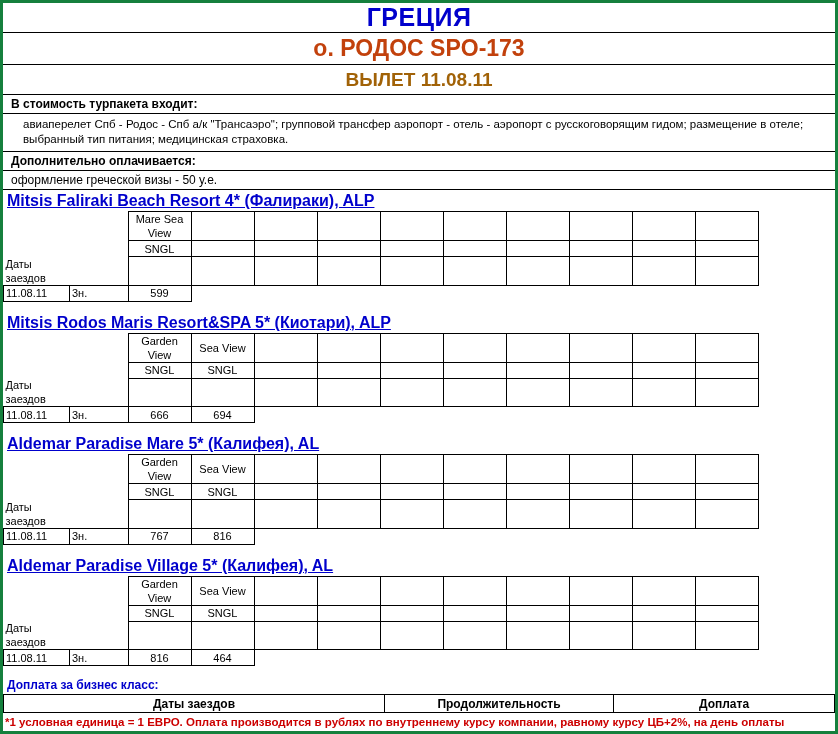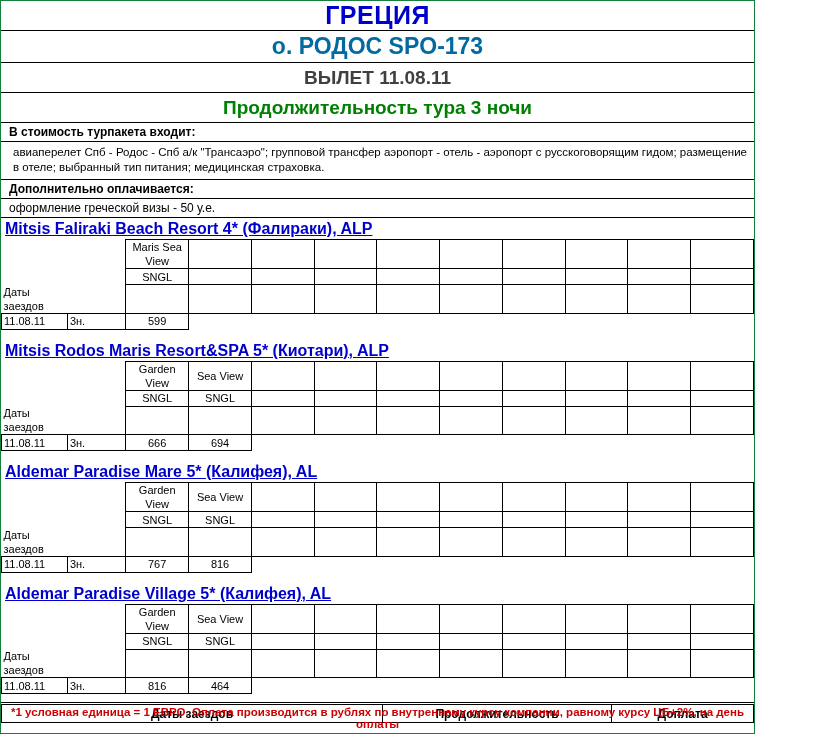--- a/index.html
+++ b/index.html
@@ -9,24 +9,24 @@
   }
   body {
     width: 838px;
     height: 734px;
     font-family: "Liberation Sans", sans-serif;
     font-size: 12px;
     color: #000000;
     overflow: hidden;
   }
   .sheet {
-    width: 755px;
+    width: 838px;
     height: 734px;
     box-sizing: border-box;
-    border: 1px solid #15803d;
+    border: 3px solid #15803d;
     position: relative;
   }
   table.grid {
     border-collapse: collapse;
     width: 100%;
     table-layout: fixed;
   }
   td {
     padding: 0;
     vertical-align: middle;
@@ -37,27 +37,27 @@
     border-bottom: 1px solid #000000;
   }
   .t1 {
     color: #0000cc;
     font-size: 25px;
     height: 29px;
     line-height: 29px;
     letter-spacing: 0.5px;
   }
   .t2 {
-    color: #0369a1;
+    color: #c2410c;
     font-size: 23px;
     height: 31px;
     line-height: 31px;
   }
   .t3 {
-    color: #404040;
+    color: #a16207;
     font-size: 19px;
     height: 29px;
     line-height: 29px;
   }
   .t4 {
     color: #008000;
     font-size: 19px;
     height: 29px;
     line-height: 29px;
   }
@@ -65,21 +65,21 @@
     border-bottom: 1px solid #000000;
     font-size: 12px;
     padding: 2px 8px;
   }
   .band-bold {
     font-weight: bold;
   }
   .band-note {
     font-size: 11.5px;
     line-height: 15px;
-    padding: 3px 4px 4px 12px;
+    padding: 3px 4px 4px 20px;
   }
   .band-prices {
     font-weight: bold;
     font-size: 12px;
     padding: 2px 4px;
     border-bottom: 1px solid #000000;
   }
   .hotel-name {
     color: #0000cc;
     font-weight: bold;
@@ -143,43 +143,40 @@
     font-size: 12px;
     height: 17px;
   }
   .biz-table td.hdr {
     font-weight: bold;
   }
   .footer {
     color: #cc0000;
     font-weight: bold;
     font-size: 11.5px;
-    text-align: center;
+    text-align: left;
     padding: 3px 2px;
     border-top: 1px solid #000000;
   }
 </style>
 </head>
 <body>
 
 <div class="sheet">
 
   <table class="grid">
     <tbody>
         <tr class="title-row">
       <td class="t1">ГРЕЦИЯ</td>
     </tr>
     <tr class="title-row">
       <td class="t2">о. РОДОС SPO-173</td>
     </tr>
     <tr class="title-row">
       <td class="t3">ВЫЛЕТ 11.08.11</td>
-    </tr>
-    <tr class="title-row">
-      <td class="t4">Продолжительность тура 3 ночи</td>
     </tr>
     <tr>
       <td class="band band-bold">В стоимость турпакета входит:</td>
     </tr>
     <tr>
       <td class="band band-note">авиаперелет Спб - Родос - Спб а/к "Трансаэро"; групповой трансфер аэропорт - отель - аэропорт с русскоговорящим гидом; размещение в отеле; выбранный тип питания; медицинская страховка.</td>
     </tr>
     <tr>
       <td class="band band-bold">Дополнительно оплачивается:</td>
     </tr>
@@ -189,21 +186,21 @@
   </tbody>
     </table>
 
   <div>
     <div class="hotel-name">Mitsis Faliraki Beach Resort 4* (Фалираки), ALP</div>
     <table class="htable">
       <tbody>
           <tr>
         <td class="nob" style="width:66px;"></td>
         <td class="nob" style="width:58px;"></td>
-        <td class="roomtype" style="width:62px;">Maris Sea View</td>
+        <td class="roomtype" style="width:62px;">Mare Sea View</td>
         <td class="cell-blank" style="width:62px;height:28px;"></td>
         <td class="cell-blank" style="width:62px;height:28px;"></td>
         <td class="cell-blank" style="width:62px;height:28px;"></td>
         <td class="cell-blank" style="width:62px;height:28px;"></td>
         <td class="cell-blank" style="width:62px;height:28px;"></td>
         <td class="cell-blank" style="width:62px;height:28px;"></td>
         <td class="cell-blank" style="width:62px;height:28px;"></td>
         <td class="cell-blank" style="width:62px;height:28px;"></td>
         <td class="cell-blank" style="width:62px;height:28px;"></td>
       </tr>
@@ -450,20 +447,21 @@
         <td class="nob"></td>
         <td class="nob"></td>
       </tr>
       <tr class="spacer-row">
             <td colspan="12"></td>
           </tr>
     </tbody>
       </table>
   </div>
 
+  <div class="biz-label">Доплата за бизнес класс:</div>
   <table class="biz-table">
     <tbody>
         <tr>
       <td class="hdr" style="width:380px;">Даты заездов</td>
       <td class="hdr" style="width:228px;">Продолжительность</td>
       <td class="hdr">Доплата</td>
     </tr>
 
   </tbody>
     </table>

